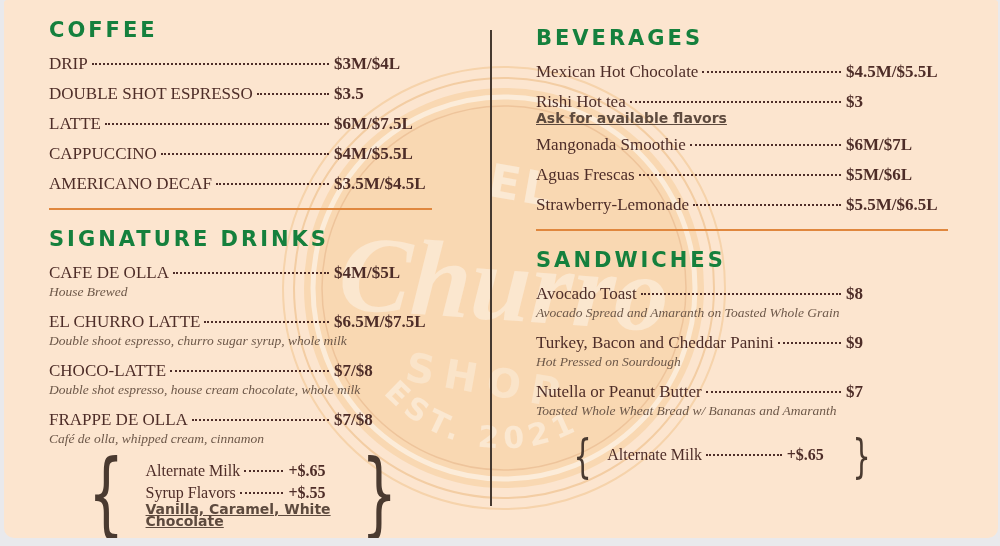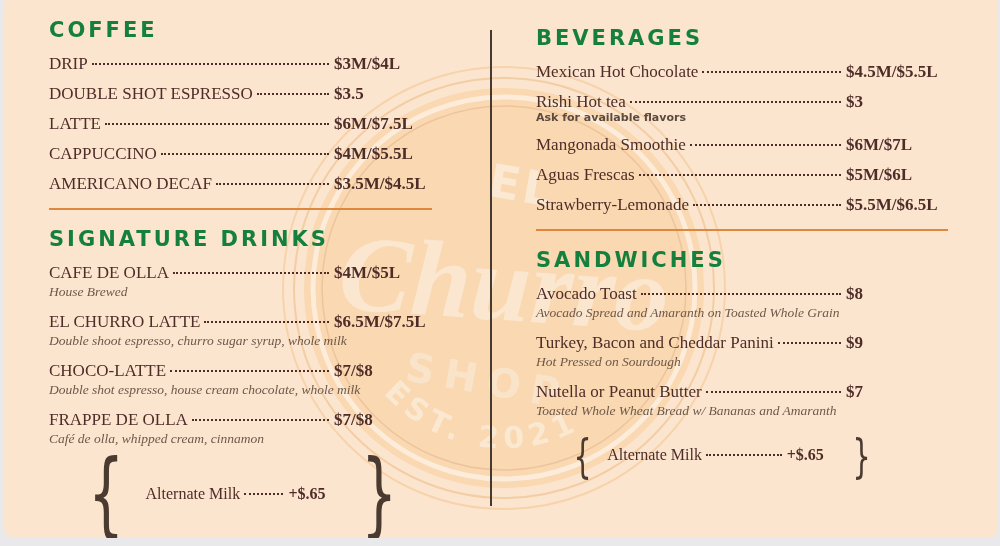--- a/index.html
+++ b/index.html
@@ -53,22 +53,22 @@
     font-weight:bold;font-size:17px;color:#4e2d28;
     width:98px;flex:none;white-space:nowrap;
   }
   .col-right .item-price{width:102px;}
   .item-desc{
     font-style:italic;font-size:13.5px;line-height:15px;
     color:#6d5849;margin-top:2px;
   }
   .item-note{
     font-family:"DejaVu Sans",sans-serif;
-    font-size:11px;font-weight:bold;line-height:12px;
-    color:#5d4a3e;margin-top:1px;
+    font-size:14px;font-weight:bold;line-height:12px;
+    color:#5d4a3e;margin-top:1px;text-decoration:underline;
   }
   
   .addons{
     display:flex;align-items:center;z-index:2;position:relative;
   }
   .addons-left{margin:14px 0 0 28px;width:332px;}
   .addons-right{margin:20px 0 0 32px;width:308px;}
   .addons .content{flex:1;padding:0 10px;}
   .addons .menu-item{margin-bottom:3px;}
   .addons .item-name,.addons .item-price{font-size:16px;}
@@ -186,20 +186,28 @@
     <div class="addons addons-left">
       <span class="brace">{</span>
       <div class="content">
           <div class="menu-item">
             <div class="menu-row">
               <span class="item-name">Alternate Milk</span>
               <span class="leader"></span>
               <span class="item-price">+$.65</span>
             </div>
           </div>
+          <div class="menu-item">
+            <div class="menu-row">
+              <span class="item-name">Syrup Flavors</span>
+              <span class="leader"></span>
+              <span class="item-price">+$.55</span>
+            </div>
+            <div class="item-note">Vanilla, Caramel, White Chocolate</div>
+          </div>
         </div>
       <span class="brace">}</span>
     </div>
   </div>
 
   <div class="col col-right">
     <h2 class="section-title">BEVERAGES</h2>
     <div>
         <div class="menu-item">
           <div class="menu-row">

